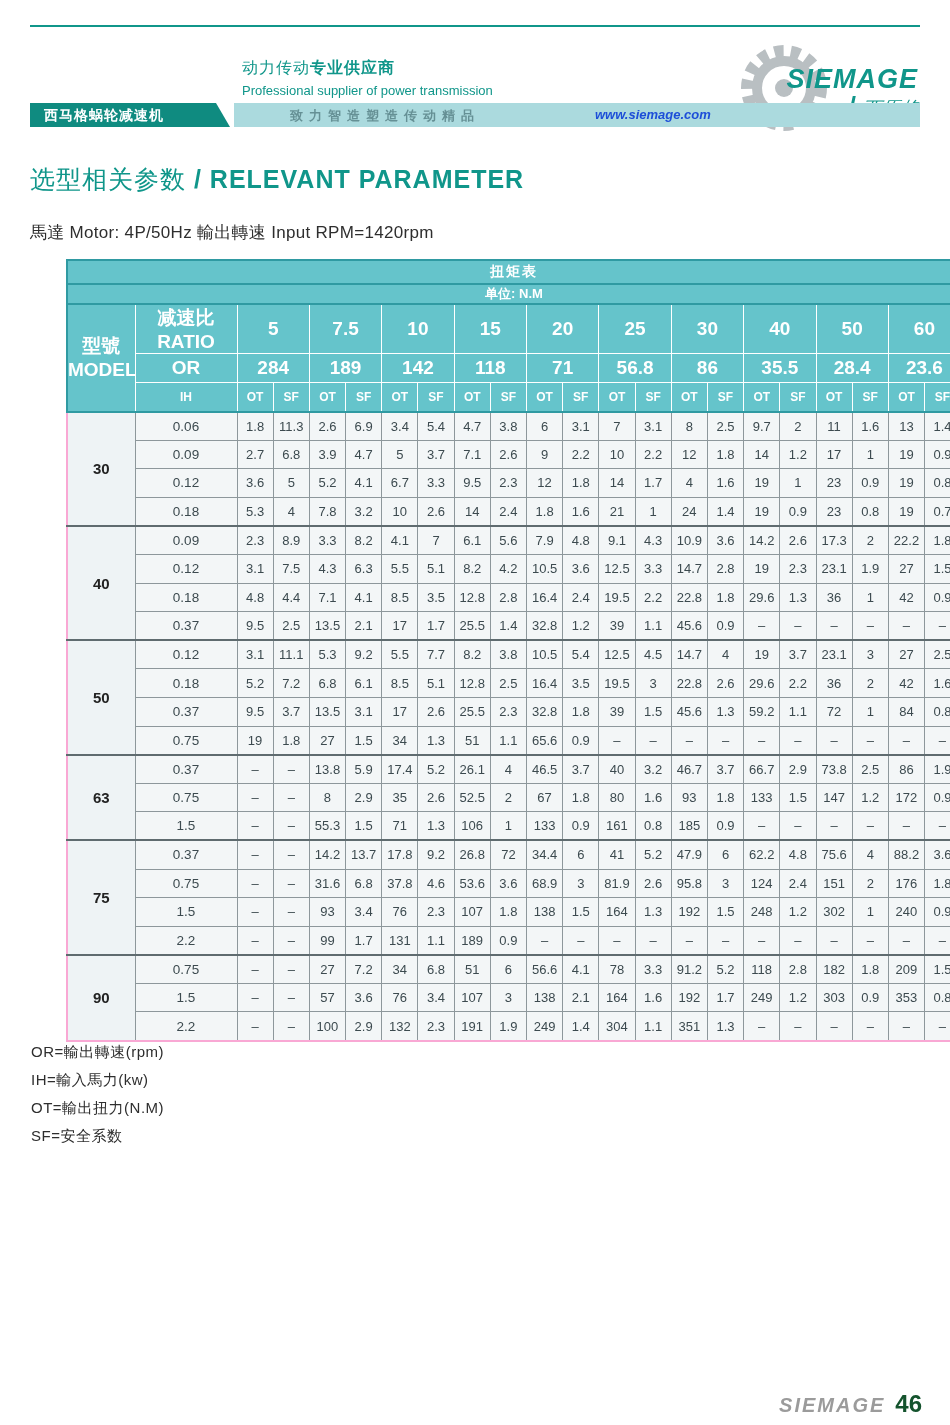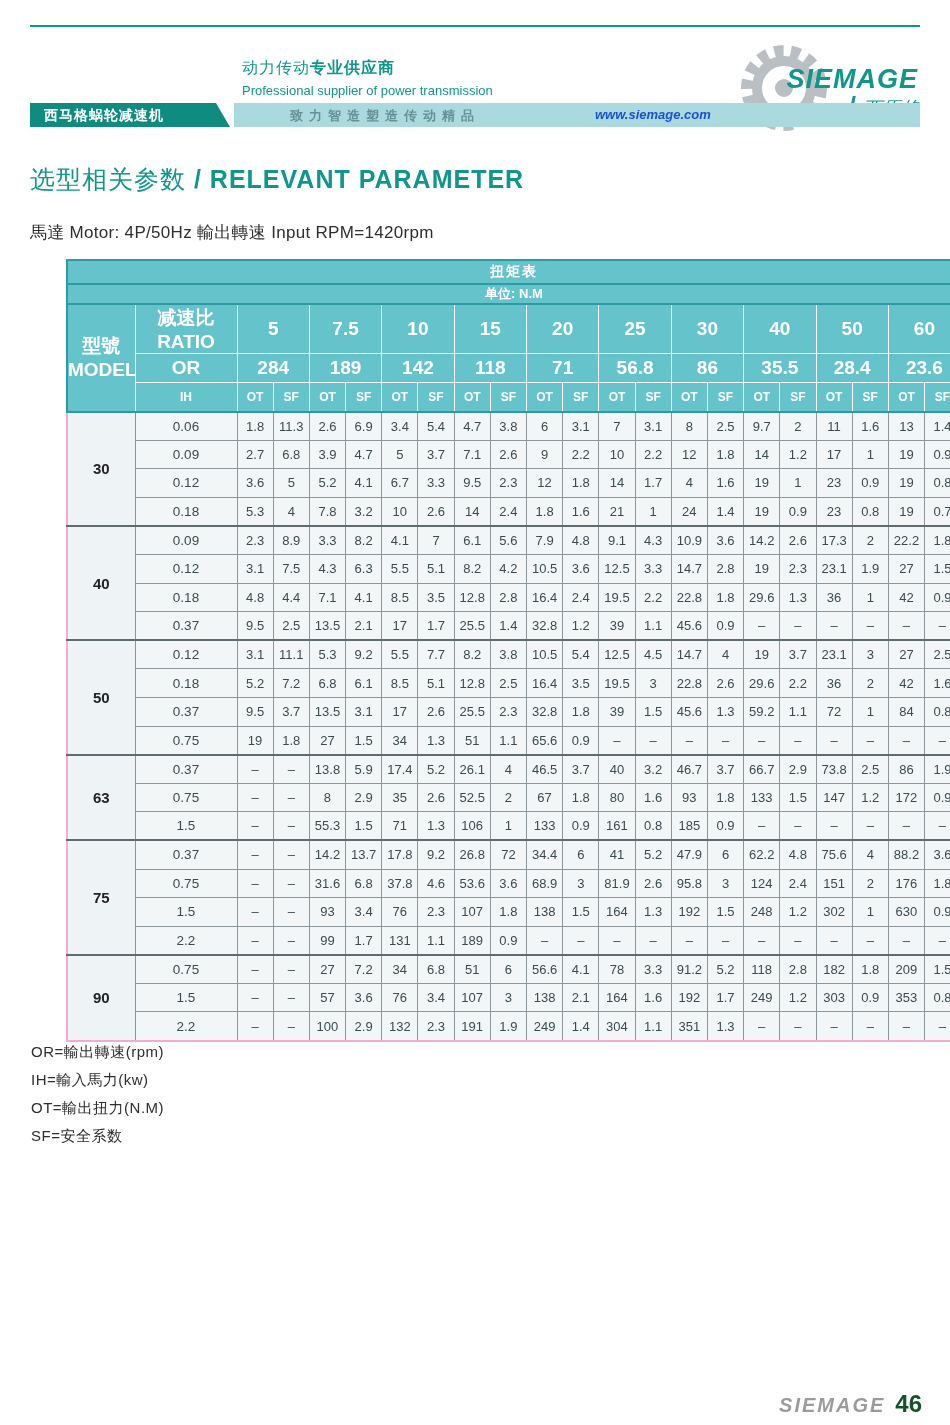--- a/index.html
+++ b/index.html
@@ -606,21 +606,21 @@
         <td>138</td>
         <td>1.5</td>
         <td>164</td>
         <td>1.3</td>
         <td>192</td>
         <td>1.5</td>
         <td>248</td>
         <td>1.2</td>
         <td>302</td>
         <td>1</td>
-        <td>630</td>
+        <td>240</td>
         <td>0.9</td>
       </tr>
       <tr>
         <td class="ih">2.2</td>
         <td>–</td>
         <td>–</td>
         <td>99</td>
         <td>1.7</td>
         <td>131</td>
         <td>1.1</td>

